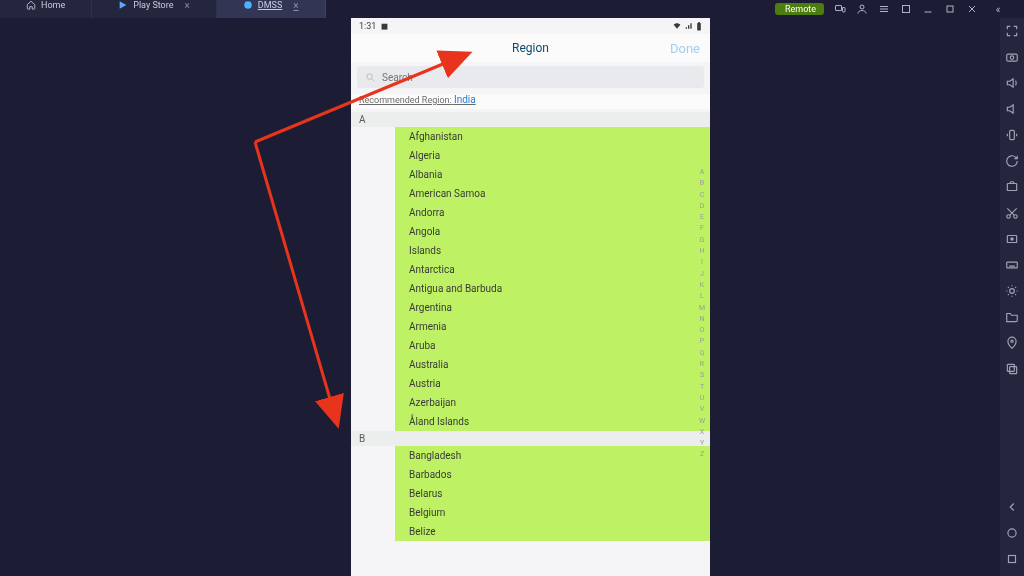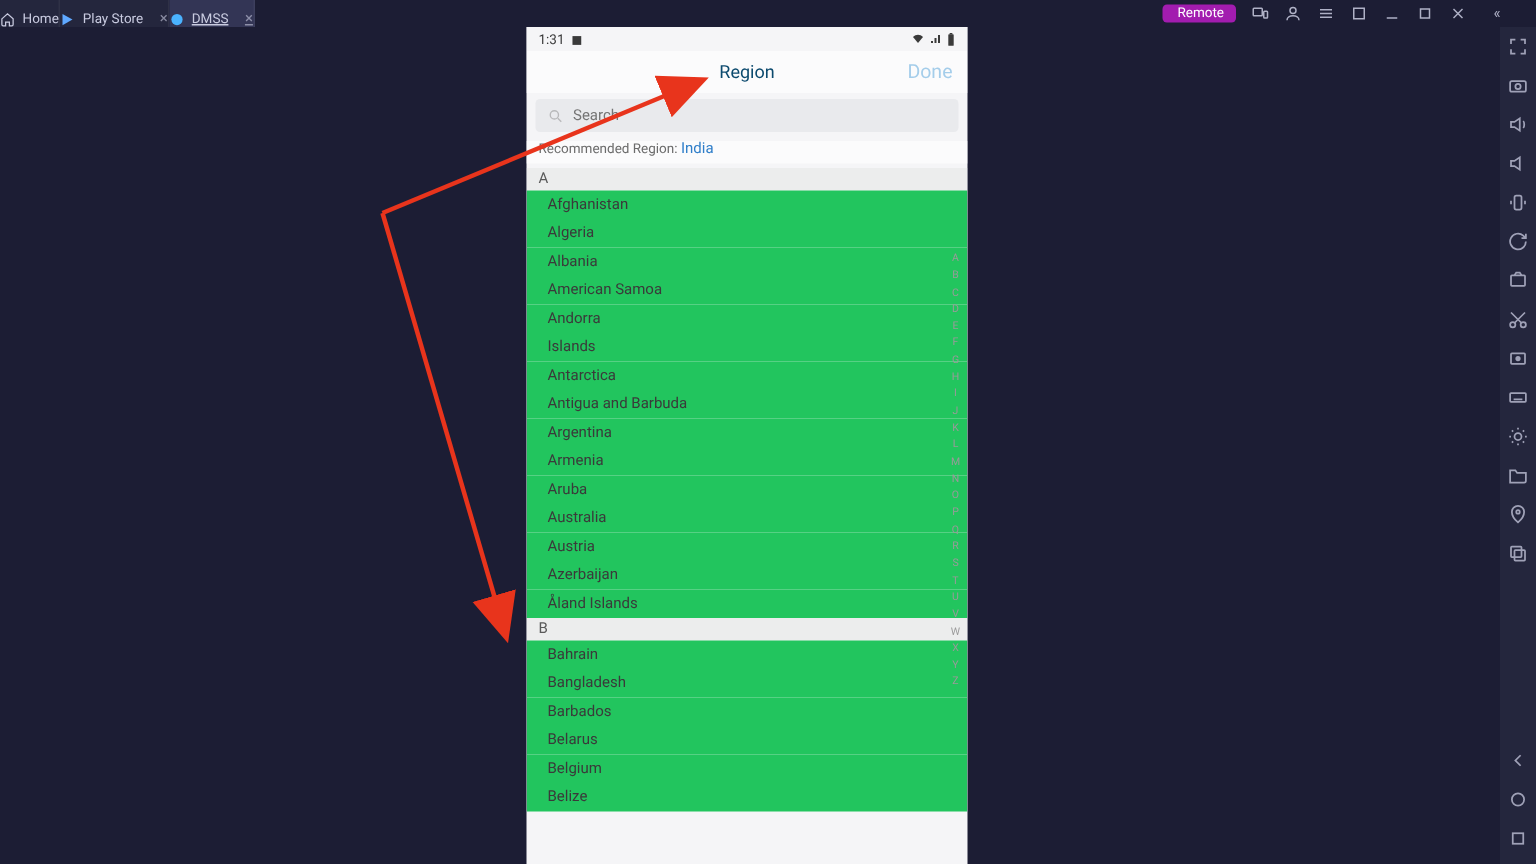--- a/index.html
+++ b/index.html
@@ -1,55 +1,55 @@
 <!DOCTYPE html>
 <html><head>
 <meta charset="utf-8">
 <style>
   * { box-sizing: border-box; margin: 0; padding: 0; font-family: -apple-system, "Segoe UI", Roboto, sans-serif; }
   body { background: #1c1d34; width: 1024px; height: 576px; overflow: hidden; position: relative; }
 
   
   .tabbar { height: 18px; background: #1c1d34; display: flex; align-items: center; font-size: 9px; color: #c9cbe0; }
-  .tab { display: flex; align-items: flex-end; height: 18px; padding: 0 0; gap: 5px; border-right: 1px solid rgba(255,255,255,0.05); }
+  .tab { display: flex; align-items: flex-start; height: 18px; padding: 0 26px; gap: 5px; border-right: 1px solid rgba(255,255,255,0.05); }
   .tab.active { background: #333555; text-decoration: underline; }
   .tab.inactive { background: #24263d; }
   .tab-icon { width: 10px; height: 10px; display: inline-flex; align-items: center; justify-content: center; }
   .tab-close { font-size: 10px; opacity: .6; margin-left: 6px; cursor: pointer; }
 
   
   .topright { position: absolute; right: 20px; top: 0; height: 18px; display: flex; align-items: center; gap: 10px; color: #c9cbe0; font-size: 10px; }
-  .remote-btn { background: #a21caf; color: #fff; border-radius: 3px; padding: 1px 8px 1px 6px; display:flex; align-items:center; gap:4px; font-size:9px; }
+  .remote-btn { background: #4d7c0f; color: #fff; border-radius: 3px; padding: 1px 8px 1px 6px; display:flex; align-items:center; gap:4px; font-size:9px; }
   .tr-icon { width: 12px; height: 12px; opacity: .85; display:inline-flex; align-items:center; justify-content:center; }
   .tr-icon svg { width: 12px; height: 12px; }
 
   
   .righttoolbar { position: absolute; top: 18px; right: 0; width: 24px; bottom: 0; background: #24263d; display: flex; flex-direction: column; align-items: center; padding-top: 6px; gap: 12px; }
   .rtb-icon { width: 14px; height: 14px; opacity: .75; color:#c9cbe0; display:flex; align-items:center; justify-content:center; }
   .rtb-icon svg { width: 14px; height: 14px; }
   .rtb-spacer { flex:1; }
 
   
   .workspace { position: absolute; top:18px; left:0; right:24px; bottom:0; background:#1c1d34; }
 
   
-  .phone { position: absolute; top:0; left:351px; width:294px; height:558px; background:#f5f5f7; color:#3a3a3a; overflow:hidden; }
+  .phone { position: absolute; top:0; left:351px; width:359px; height:558px; background:#f5f5f7; color:#3a3a3a; overflow:hidden; }
   .statusbar { height:16px; display:flex; align-items:center; justify-content:space-between; padding:0 8px; font-size:9px; color:#3a3a3a; background:#f5f5f7; }
   .status-icons { display:flex; gap:3px; align-items:center; }
   .appbar { height:28px; display:flex; align-items:center; position:relative; background:#fbfbfc; }
   .appbar-title { position:absolute; left:50%; transform:translateX(-50%); font-size:12px; color:#0c4a6e; }
   .appbar-done { position:absolute; right:10px; font-size:13px; color:#a4cdea; }
   .search { margin:4px 6px 6px 6px; height:22px; background:#e9eaed; border-radius:3px; display:flex; align-items:center; padding:0 8px; gap:6px; }
   .search-icon svg { width:11px; height:11px; opacity:.5; }
   .search-input { border:none; outline:none; background:transparent; font-size:10px; color:#888; width:100%; }
-  .recommended { font-size:9px; color:#6b6b6b; padding:0 8px 4px 8px; background:#fbfbfc; }
+  .recommended { font-size:9px; color:#6b6b6b; padding:0 8px 4px 8px; background:#fbfbfc;text-decoration:underline; }
   .recommended a { color:#2f7ec9; text-decoration:none; font-size:10px; }
   .listwrap { position:absolute; top:94px; left:0; right:0; bottom:0; overflow:hidden; }
   .section-header { background:#eceded; color:#5a5a5a; font-size:10px; padding:2px 8px; }
-  .item { font-size:10px; color:#3a3a3a; padding:4px 0 4px 14px; background:#22c55e; }
+  .item { font-size:10px; color:#3a3a3a; padding:4px 0 4px 14px; background:#bef264;margin-left:44px; }
   .alpha-index { position:absolute; right:3px; top:150px; width:10px; display:flex; flex-direction:column; align-items:center; gap:1.5px; }
   .alpha-index span { font-size:7px; color:#9a9a9a; line-height:1.4; }
 
   
   .arrow-svg { position:absolute; top:0; left:0; pointer-events:none; }
 </style>
 </head>
 <body>
 
 <div class="tabbar">
@@ -264,32 +264,32 @@
       <a>India</a>
     </div>
 
     <div class="listwrap" id="listwrap">
         <div class="section-header">A</div>
         <div class="item">Afghanistan</div>
         <div class="item">Algeria</div>
         <div class="item">Albania</div>
         <div class="item">American Samoa</div>
         <div class="item">Andorra</div>
+        <div class="item">Angola</div>
         <div class="item">Islands</div>
         <div class="item">Antarctica</div>
         <div class="item">Antigua and Barbuda</div>
         <div class="item">Argentina</div>
         <div class="item">Armenia</div>
         <div class="item">Aruba</div>
         <div class="item">Australia</div>
         <div class="item">Austria</div>
         <div class="item">Azerbaijan</div>
         <div class="item">Åland Islands</div>
         <div class="section-header">B</div>
-        <div class="item">Bahrain</div>
         <div class="item">Bangladesh</div>
         <div class="item">Barbados</div>
         <div class="item">Belarus</div>
         <div class="item">Belgium</div>
         <div class="item">Belize</div>
       </div>
 
     <div class="alpha-index" id="alphaindex">
         <span>A</span>
         <span>B</span>

